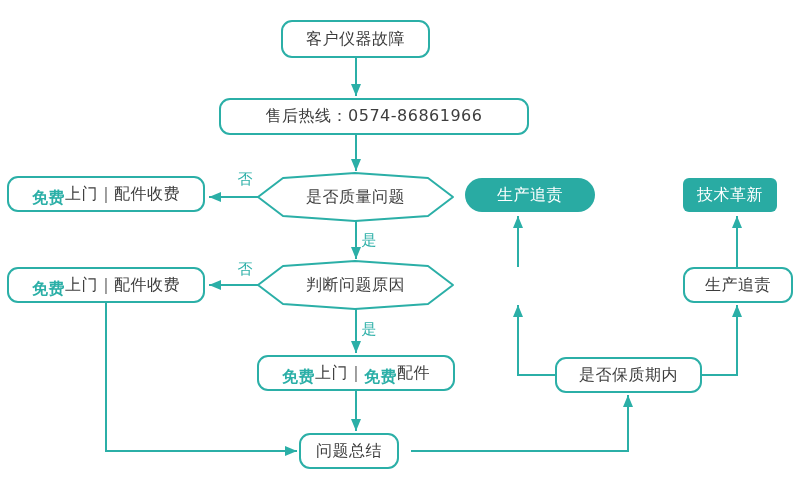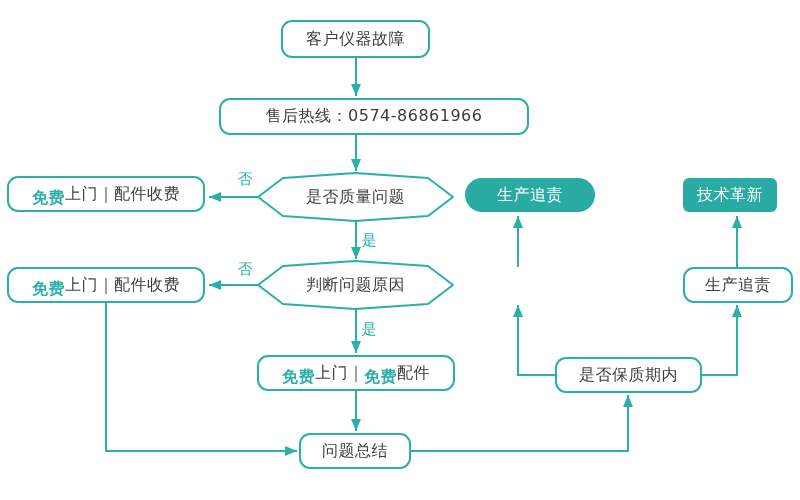--- a/index.html
+++ b/index.html
@@ -129,21 +129,21 @@
 
   <div class="node box" style="left:683px; top:267px; width:110px; height:36px;">生产追责</div>
 
   <div class="node box" style="left:257px; top:355px; width:198px; height:36px;">
     <span class="accent">免费</span>
     <span>上门｜</span>
     <span class="accent">免费</span>
     <span>配件</span>
   </div>
 
-  <div class="node box" style="left:299px; top:433px; width:112px; height:36px;">问题总结</div>
+  <div class="node box" style="left:299px; top:433px; width:100px; height:36px;">问题总结</div>
 
   <div class="node box" style="left:555px; top:357px; width:147px; height:36px;">是否保质期内</div>
 
   <div class="edge-label" style="left:234px; top:170px; width:22px; height:18px;">否</div>
 
   <div class="edge-label" style="left:357px; top:231px; width:24px; height:18px;">是</div>
 
   <div class="edge-label" style="left:234px; top:260px; width:22px; height:18px;">否</div>
 
   <div class="edge-label" style="left:357px; top:320px; width:24px; height:18px;">是</div>

